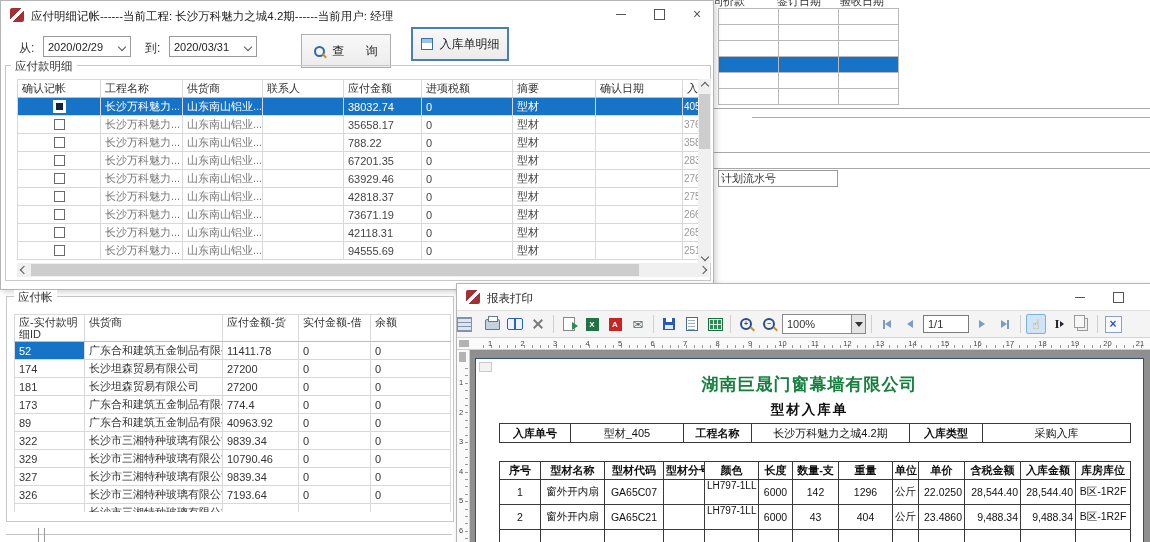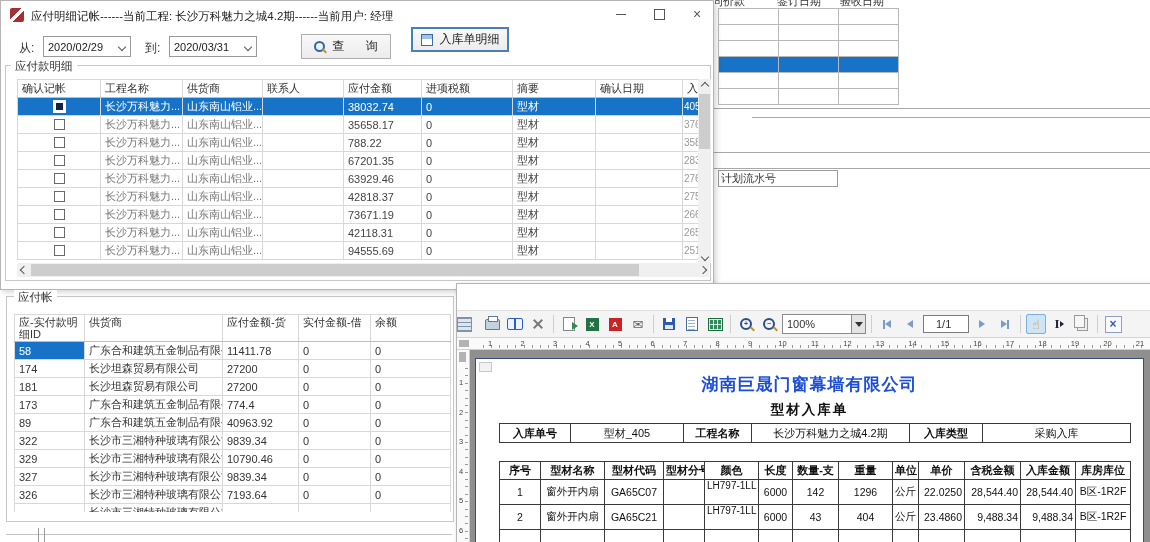--- a/index.html
+++ b/index.html
@@ -21,21 +21,21 @@
   
   #win1{left:0;top:0;width:712px;height:288px;}
   .combo{position:absolute;height:21px;background:#fff;border:1px solid #9a9a9a;display:flex;align-items:center;
          padding-left:4px;box-sizing:border-box;font-size:11px;color:#222;}
   .combo .chev{position:absolute;right:5px;top:7px;}
   .chev{width:5px;height:5px;border-right:1.5px solid #555;border-bottom:1.5px solid #555;display:inline-block;}
   .chev.down{transform:rotate(45deg);}
   .chev.up{transform:rotate(-135deg);}
   .chev.left{transform:rotate(135deg);}
   .chev.right{transform:rotate(-45deg);}
-  .btn{position:absolute;height:25px;background:linear-gradient(#f8f8f8,#ececec);border:1px solid #adadad;
+  .btn{position:absolute;height:34px;background:linear-gradient(#f8f8f8,#ececec);border:1px solid #adadad;
        display:flex;align-items:center;justify-content:center;gap:7px;box-sizing:border-box;font-size:12px;color:#222;}
   #btn-query{left:300px;top:33px;width:90px;word-spacing:18px;}
   #btn-inbound{left:410px;top:26px;width:98px;border:2px solid #4a7ebb;}
   .mag{width:7px;height:7px;border:2px solid #3366aa;border-radius:50%;position:relative;display:inline-block;}
   .mag::after{content:"";position:absolute;width:5px;height:2px;background:#c89020;right:-4px;bottom:-2px;transform:rotate(45deg);}
   .winico{width:12px;height:12px;border:1px solid #3a6ea5;background:linear-gradient(#9cc3e5 0 4px,#fff 4px);box-sizing:border-box;}
   .groupbox{position:absolute;border:1px solid #c8c8c8;}
   .group-label{position:absolute;background:#fff;padding:0 4px;font-size:11.5px;color:#333;z-index:2;}
 
   
@@ -97,42 +97,42 @@
   .i-zoom{width:8px;height:8px;border:2px solid #2b4d8c;border-radius:50%;position:relative;display:flex;align-items:center;justify-content:center;font-size:7px;color:#2b4d8c;font-weight:bold;line-height:6px;}
   .i-zoom::after{content:"";position:absolute;width:5px;height:2px;background:#c89020;right:-5px;bottom:-2px;transform:rotate(45deg);}
   .zoom-combo{width:84px;height:20px;background:#fff;border:1px solid #8a8a8a;display:flex;align-items:center;position:relative;
               padding-left:4px;box-sizing:border-box;flex:none;font-size:11px;}
   .zoom-combo .dd{position:absolute;right:0;top:0;width:13px;height:100%;background:#e4e4e4;border-left:1px solid #8a8a8a;display:flex;align-items:center;justify-content:center;}
   .tri{width:0;height:0;display:inline-block;}
   .tri.d{border-left:4px solid transparent;border-right:4px solid transparent;border-top:5px solid #333;}
   .tri.l{border-top:4px solid transparent;border-bottom:4px solid transparent;border-right:6px solid #7a9cc6;}
   .tri.r{border-top:4px solid transparent;border-bottom:4px solid transparent;border-left:6px solid #7a9cc6;}
   .navbar-bit{width:2px;height:9px;background:#7a9cc6;display:inline-block;}
-  .pagebox{width:46px;height:18px;background:#fff;border:1px solid #7a7a7a;display:flex;align-items:center;padding-left:12px;box-sizing:border-box;flex:none;font-size:11px;}
+  .pagebox{width:46px;height:18px;background:#fff;border:1px solid #7a7a7a;display:flex;align-items:center;padding-left:4px;box-sizing:border-box;flex:none;font-size:11px;}
   .tbi.active{background:#cfe4f7;border:1px solid #7ab0e0;border-radius:2px;box-sizing:border-box;}
   .i-hand{font-size:13px;color:#cf9a2e;line-height:13px;}
   .i-textsel{font-family:"Liberation Serif",serif;font-size:13px;font-weight:bold;color:#223;display:flex;align-items:center;}
   .i-copy{width:9px;height:11px;border:1px solid #9a9a9a;background:#eee;position:relative;}
   .i-copy::after{content:"";position:absolute;left:-4px;top:-4px;width:9px;height:11px;border:1px solid #9a9a9a;background:#f7f7f7;}
   .i-xclose{width:15px;height:15px;border:1px solid #8aa0c8;color:#3355bb;font-weight:bold;font-size:12px;display:flex;align-items:center;justify-content:center;background:#f8fafd;}
 
   .ruler-h{position:absolute;left:0;top:54px;width:100%;height:12px;background:#fafafa;border-bottom:1px solid #cfcfcf;box-sizing:border-box;}
   .ruler-h .ticks{position:absolute;left:26px;right:2px;bottom:1px;height:3px;
         background:repeating-linear-gradient(to right,#999 0 1px,transparent 1px 8.12px);}
   .ruler-h .thumbmark{position:absolute;left:2px;top:2px;width:10px;height:7px;background:#b3b3b3;}
   .rnum{position:absolute;font-size:7.5px;color:#444;top:1px;}
   .preview{position:absolute;left:0;top:66px;right:0;bottom:0;background:#8f8f8f;overflow:hidden;}
   .ruler-v{position:absolute;left:0;top:0;width:13px;height:100%;background:#fafafa;border-right:1px solid #cfcfcf;box-sizing:border-box;}
   .ruler-v .ticks{position:absolute;top:18px;bottom:0;right:1px;width:3px;
         background:repeating-linear-gradient(to bottom,#999 0 1px,transparent 1px 7.4px);}
   .ruler-v .thumbmark{position:absolute;left:2px;top:2px;width:7px;height:10px;background:#b3b3b3;}
   .ruler-v .rnum{left:2px;top:auto;}
   .page{position:absolute;left:18px;top:8px;width:667px;height:200px;background:#fff;border:1px solid #35507a;overflow:hidden;}
   .page .fold{position:absolute;left:3px;top:3px;width:11px;height:8px;border:1px solid #c9c9c9;background:#f2f2f2;}
-  .rpt-company{position:absolute;left:0;top:14px;width:100%;text-align:center;font-size:17px;font-weight:bold;color:#1d4ed8;letter-spacing:1px;}
+  .rpt-company{position:absolute;left:0;top:14px;width:100%;text-align:center;font-size:17px;font-weight:bold;color:#15803d;letter-spacing:1px;}
   .rpt-doctitle{position:absolute;left:0;top:42px;width:100%;text-align:center;font-size:13.5px;font-weight:bold;color:#111;letter-spacing:2px;}
   table.rpt{border-collapse:collapse;table-layout:fixed;position:absolute;left:23px;}
   table.rpt th,table.rpt td{border:1px solid #3a3a3a;padding:0 2px;font-size:11px;overflow:hidden;white-space:nowrap;box-sizing:border-box;text-align:center;color:#111;}
   #rpt-info{top:64px;width:631px;}
   #rpt-info tr{height:19px;}
   #rpt-info td:nth-child(odd){font-weight:bold;}
   #rpt-detail{top:102px;width:631px;}
   #rpt-detail th{font-weight:bold;height:18px;font-size:11px;}
   #rpt-detail td{height:25px;font-size:10.5px;}
   #rpt-detail td:nth-child(5){text-align:left;vertical-align:top;font-size:10px;margin-left:20px;}
@@ -219,21 +219,21 @@
             <tr>
               <th>应-实付款明细ID</th>
               <th>供货商</th>
               <th>应付金额-货</th>
               <th>实付金额-借</th>
               <th>余额</th>
             </tr>
           </thead>
         <tbody>
             <tr>
-              <td class="selcell">58</td>
+              <td class="selcell">52</td>
               <td>广东合和建筑五金制品有限公司</td>
               <td>11411.78</td>
               <td>0</td>
               <td>0</td>
             </tr>
             <tr>
               <td>174</td>
               <td>长沙坦森贸易有限公司</td>
               <td>27200</td>
               <td>0</td>
@@ -509,20 +509,27 @@
           <span class="chev left"></span>
         </div>
       <div class="sthumb" style="left:14px;top:1px;width:608px;height:12px;"></div>
       <div class="sbtn" style="right:0;top:0;width:13px;height:14px;">
           <span class="chev right"></span>
         </div>
     </div>
   </div>
 
   <div class="win" id="win3">
+    <div class="titlebar">
+      <span class="app-ico" style="top:6px;"></span>
+      <span class="title-text" style="top:7px;">报表打印</span>
+      <span class="cap-btn cap-min" style="left:608px;"></span>
+      <span class="cap-btn cap-max" style="left:646px;"></span>
+      <span class="cap-btn cap-close" style="left:684px;">×</span>
+    </div>
 
     <div class="toolbar">
       <span class="tbi">
           <span class="i-design"></span>
         </span>
       <span class="tbi">
           <span class="i-print"></span>
         </span>
       <span class="tbi">
           <span class="i-book"></span>

